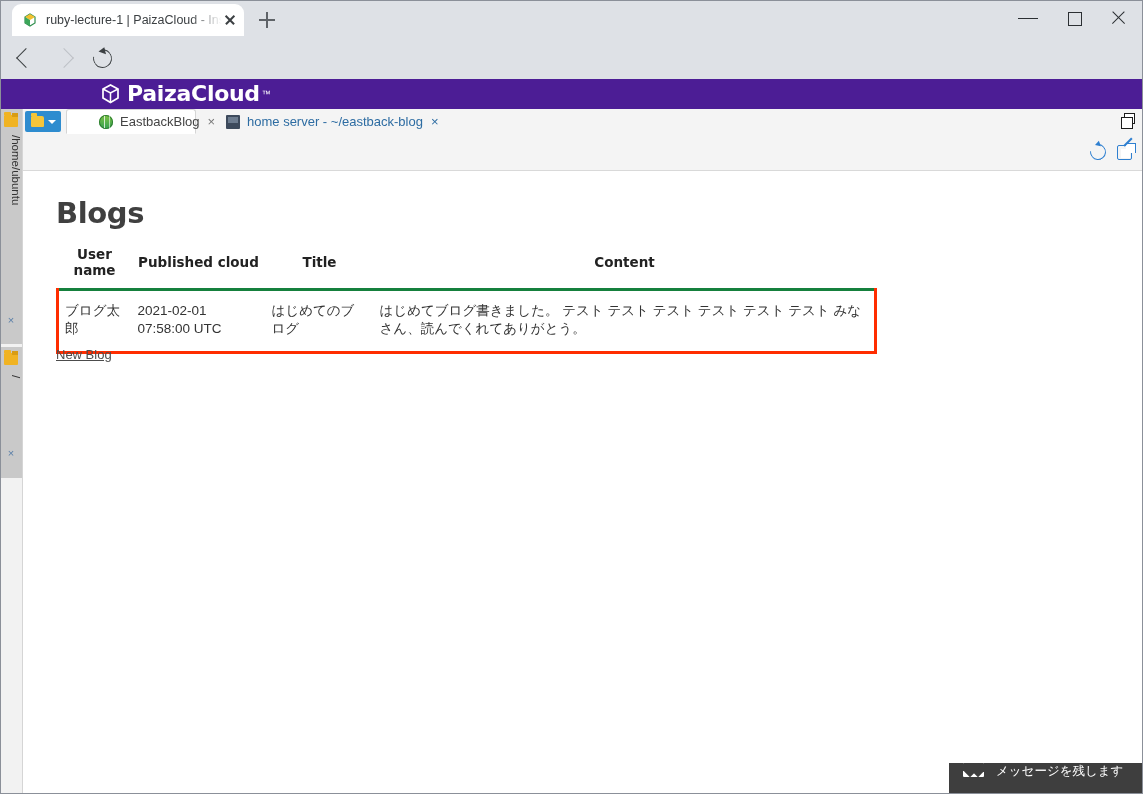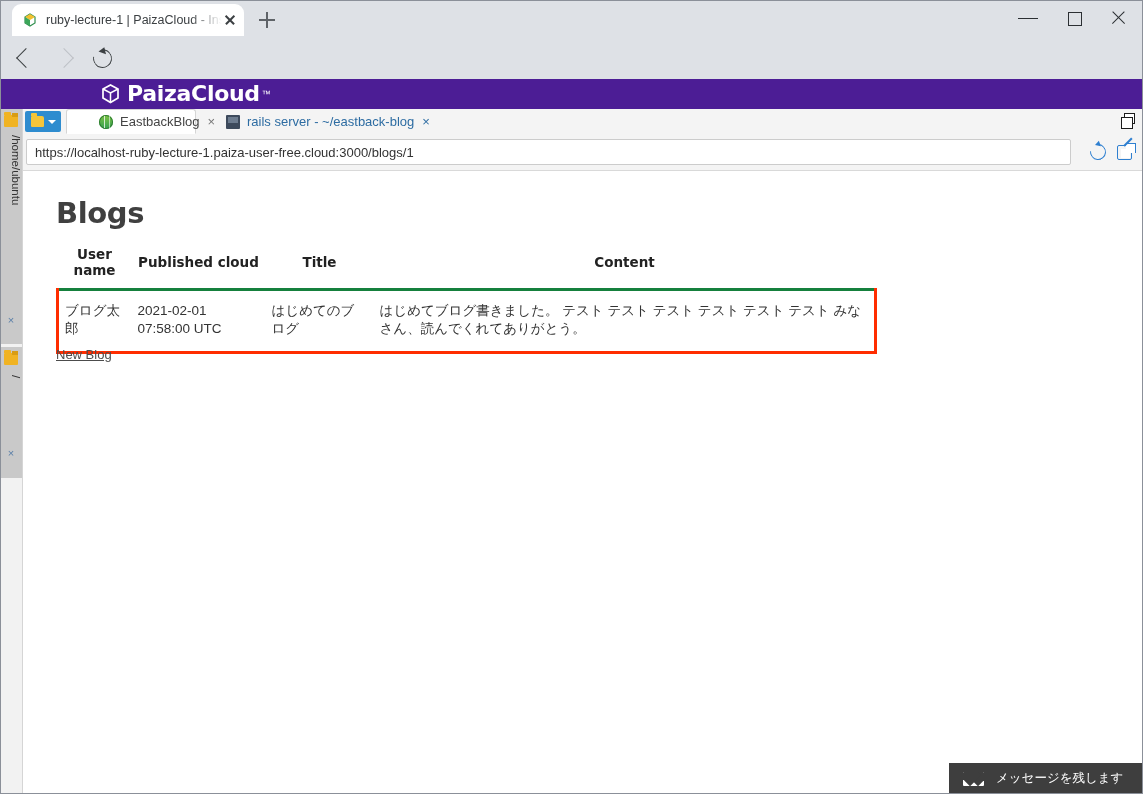--- a/index.html
+++ b/index.html
@@ -136,21 +136,21 @@
   table.blogs{position:absolute;left:33px;top:71px;border-collapse:collapse;table-layout:fixed;width:810px;}
   table.blogs th{font-family:"DejaVu Sans",sans-serif;font-size:13.5px;font-weight:bold;color:#222;padding:4px 6px 10px 6px;}
   table.blogs td{font-size:13.5px;color:#333;padding:11px 6px 13px 6px;vertical-align:top;line-height:1.35;}
   th.c-user{width:62px;} th.c-date{width:122px;} th.c-title{width:96px;} th.c-content{width:490px;}
   .row-highlight td{border-top:3px solid #15803d;border-bottom:3px solid #ff2d00;}
   .row-highlight td:first-child{border-left:3px solid #ff2d00;}
   .row-highlight td:last-child{border-right:3px solid #ff2d00;}
   .newblog{position:absolute;left:33px;top:176px;font-size:13px;color:#4c4c4c;text-decoration:underline;}
 
   
-  .chat{position:absolute;left:949px;top:763px;width:194px;height:31px;background:#3e3e3e;display:flex;align-items:center;}
+  .chat{position:absolute;left:949px;top:763px;width:194px;height:31px;background:#3e3e3e;display:flex;}
   .chat .env{width:21px;height:14px;margin:0 12px 0 14px;background:#fff;border-radius:1px;position:relative;overflow:hidden;}
   .chat .env:after{content:"";position:absolute;left:-1px;top:-5px;width:16px;height:16px;background:#3e3e3e;transform:rotate(45deg);}
   .chat .env:before{content:"";position:absolute;left:7px;top:-5px;width:16px;height:16px;background:#3e3e3e;transform:rotate(45deg);}
   .chat .ctext{color:#fff;font-size:12.5px;}
   .frame-edge{position:absolute;left:0;top:0;width:1143px;height:794px;border:1px solid #8b9099;box-sizing:border-box;pointer-events:none;}
 </style>
 </head>
 <body>
 
 <div class="app">
@@ -251,31 +251,30 @@
       <span class="fold"></span>
       <span class="dncaret"></span>
     </div>
     <div class="ide-tab active">
       <span class="ticon globe"></span>
       <span>EastbackBlog</span>
       <span class="tclose">×</span>
     </div>
     <div class="ide-tab plain">
       <span class="ticon monitor"></span>
-      <span>rails server - ~/eastback-blog</span>
+      <span>home server - ~/eastback-blog</span>
       <span class="tclose">×</span>
     </div>
     <div class="windows-icon">
       <span class="sq sq2"></span>
         <span class="sq sq1"></span>
     </div>
   </div>
 
   <div class="ide-urlrow">
-    <div class="ide-url" title="https://localhost-ruby-lecture-1.paiza-user-free.cloud:3000/blogs/1">https://localhost-ruby-lecture-1.paiza-user-free.cloud:3000/blogs/1</div>
     <div class="ide-icon-btn refresh2">
         <span class="ring"></span>
       </div>
     <div class="ide-icon-btn popout">
       <span class="box"></span>
         <span class="arr"></span>
     </div>
   </div>
 
   <div class="sidebar">

